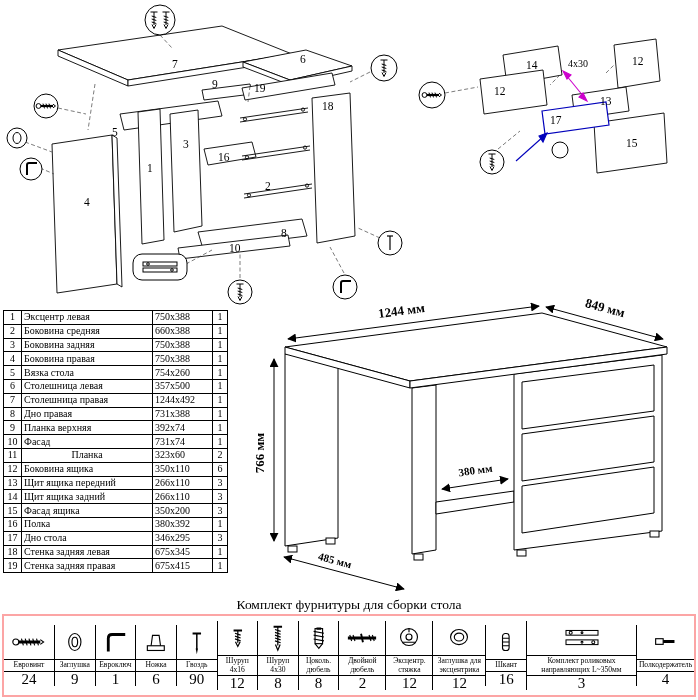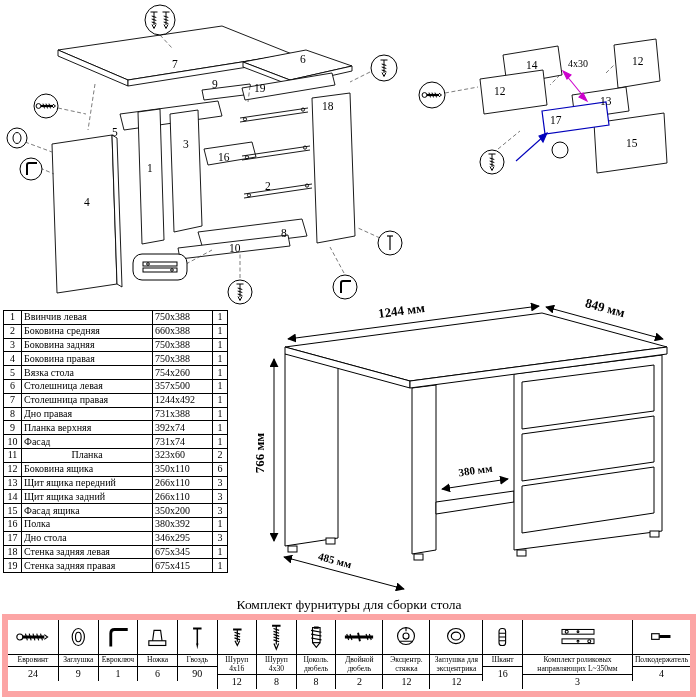--- a/index.html
+++ b/index.html
@@ -16,33 +16,33 @@
   .parts-table td { border:1px solid #000; font-size:10px; padding:0 2px; height:13.8px;
                     line-height:1; white-space:nowrap; }
   .parts-table td:nth-child(1){ width:18px; text-align:center; padding:0 1px; }
   .parts-table td:nth-child(2){ width:131px; }
   .parts-table td:nth-child(3){ width:60px; }
   .parts-table td:nth-child(4){ width:15px; text-align:center; padding:0 1px; }
   .parts-table tr:nth-child(11) td:nth-child(2){ text-align:center; }
 
   .hw-title { position:absolute; left:0; top:597px; width:698px; text-align:center; font-size:13.5px; }
   .hw-table { position:absolute; left:2px; top:614px; width:694px; height:83px;
-              display:flex; align-items:flex-start; border:6px solid #fca5a5; background:#fff; }
+              display:flex; align-items:center; border:2px solid #fca5a5; background:#fff; }
   .hw-col { flex:1 1 40px; min-width:0; border-left:1px solid #000; display:flex; flex-direction:column; }
   .hw-col:first-child { border-left:none; }
   .hw-col:nth-child(1){ flex:0 0 50px; }
   .hw-col:nth-child(9){ flex:0 0 47px; }
   .hw-col:nth-child(10){ flex:0 0 47px; }
   .hw-col:nth-child(11){ flex:0 0 53px; }
   .hw-col:nth-child(13){ flex:0 0 110px; }
   .hw-col:nth-child(14){ flex:0 0 58px; }
   .hw-icon { height:34px; display:flex; align-items:center; justify-content:center; }
   .hw-label { border-top:1px solid #000; flex:1 1 auto; font-size:7.6px; line-height:1.12;
               text-align:center; display:flex; align-items:center; justify-content:center; padding:1px; }
-  .hw-qty { border-top:1px solid #000; height:15px; line-height:14px; font-size:10px; text-align:center; }
+  .hw-qty { border-top:1px solid #000; height:15px; line-height:14px; font-size:15px; text-align:center; }
 </style>
 </head>
 <body>
 
 <div id="page">
 
   <svg width="0" height="0" style="position:absolute" aria-hidden="true">
     <defs>
       <symbol id="confirmat-screw-icon" viewBox="0 0 40 34">
         <g stroke="#000" fill="none" stroke-width="1.2">
@@ -386,21 +386,21 @@
       <text x="142" y="109">17</text>
       <text x="218" y="132">15</text>
       <text x="160" y="52" font-size="10">4x30</text>
     </g>
   </svg>
 
   <table class="parts-table">
     <tbody>
     <tr>
       <td>1</td>
-      <td>Ввинчив левая</td>
+      <td>Эксцентр левая</td>
       <td>750x388</td>
       <td>1</td>
     </tr>
 
     <tr>
       <td>2</td>
       <td>Боковина средняя</td>
       <td>660x388</td>
       <td>1</td>
     </tr>

